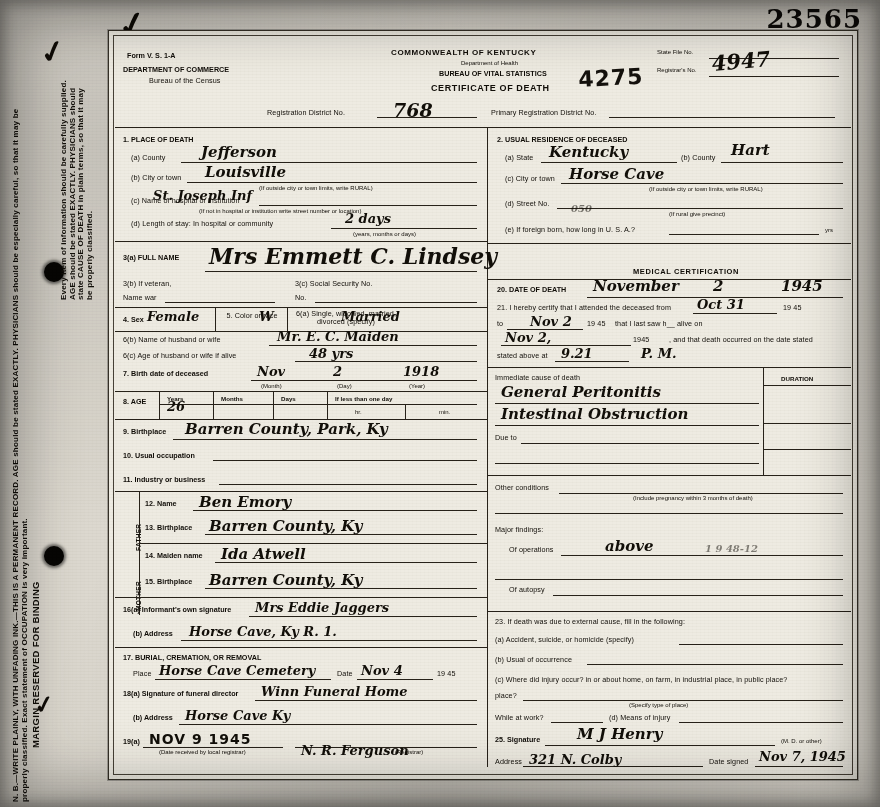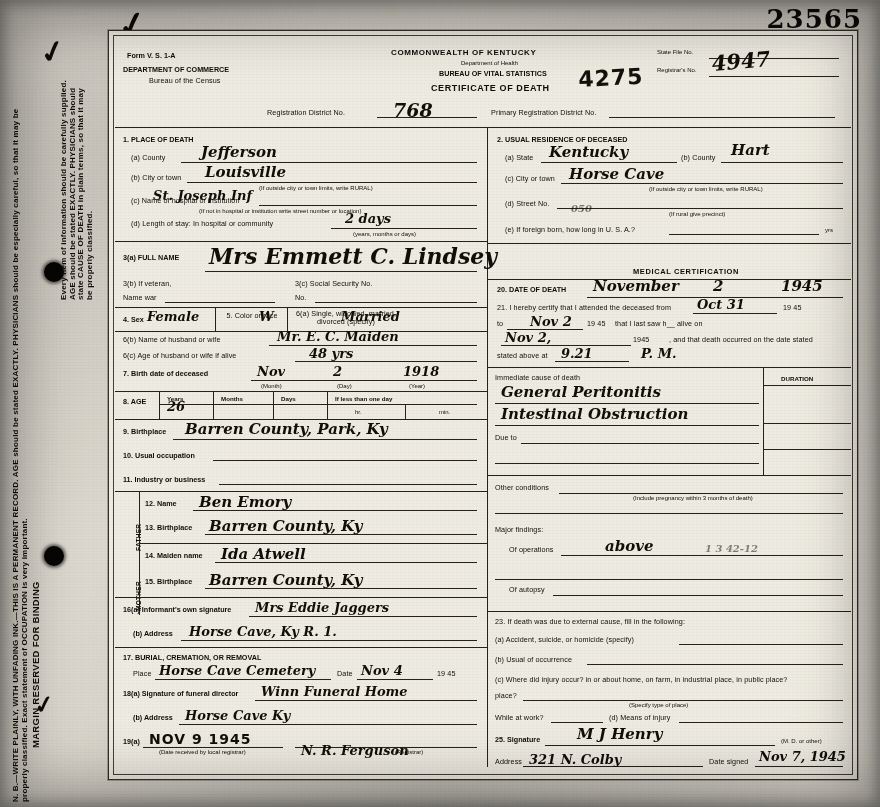--- a/index.html
+++ b/index.html
@@ -366,21 +366,21 @@
 
     <div class="t p" style="left:386px;top:452px;">Other conditions</div>
     <div class="line" style="left:450px;top:462px;width:284px;"></div>
     <div class="t tiny" style="left:524px;top:464px;">(Include pregnancy within 3 months of death)</div>
     <div class="line" style="left:386px;top:482px;width:348px;"></div>
 
     <div class="t p" style="left:386px;top:494px;">Major findings:</div>
     <div class="t p" style="left:400px;top:514px;">Of operations</div>
     <div class="line" style="left:452px;top:524px;width:282px;"></div>
     <div class="hw l" style="left:496px;top:506px;">above</div>
-    <div class="hw s" style="left:596px;top:512px;opacity:.5;font-size:10px;">1 3 42-12</div>
+    <div class="hw s" style="left:596px;top:512px;opacity:.5;font-size:10px;">1 9 48-12</div>
 
     <div class="line" style="left:386px;top:548px;width:348px;"></div>
     <div class="t p" style="left:400px;top:554px;">Of autopsy</div>
     <div class="line" style="left:444px;top:564px;width:290px;"></div>
     <div class="hrule" style="left:378px;top:580px;width:364px;"></div>
 
     <div class="t p" style="left:386px;top:586px;">23.  If death was due to external cause, fill in the following:</div>
     <div class="t p" style="left:386px;top:604px;">(a)  Accident, suicide, or homicide (specify)</div>
     <div class="line" style="left:570px;top:613px;width:164px;"></div>
     <div class="t p" style="left:386px;top:624px;">(b)  Usual of occurrence</div>

